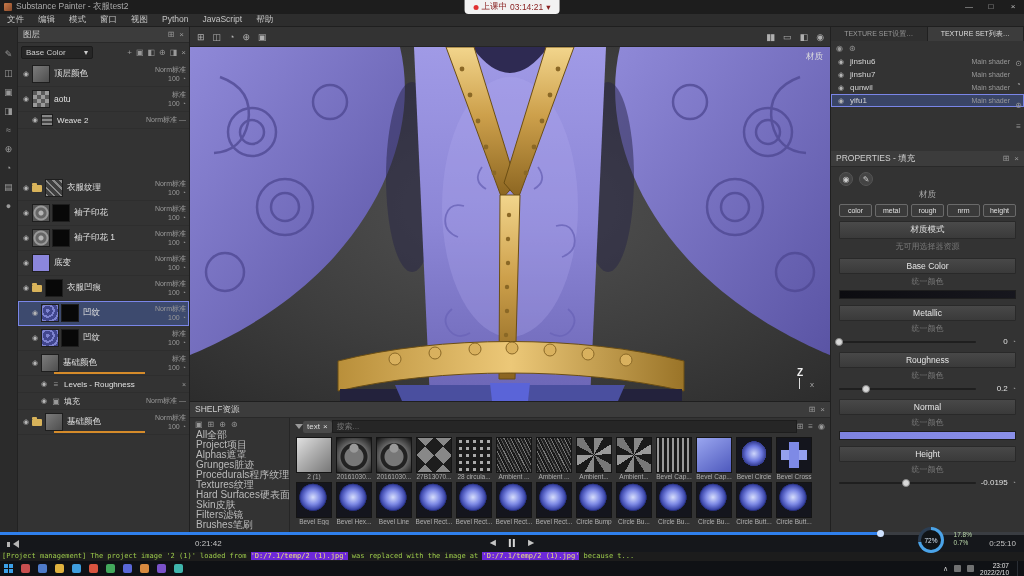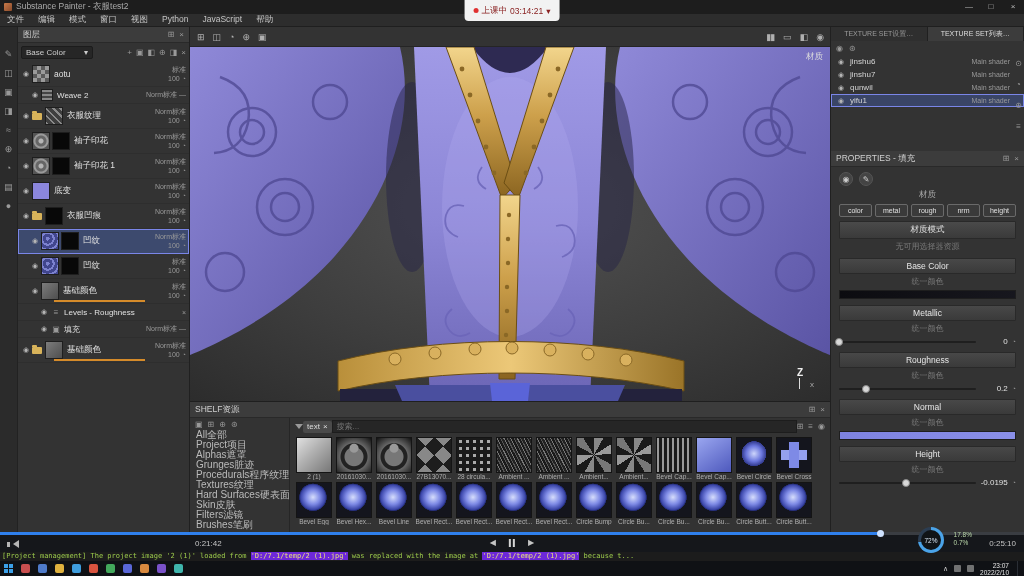--- a/index.html
+++ b/index.html
@@ -1,21 +1,21 @@
 <!DOCTYPE html>
 <html><head>
 <meta charset="utf-8">
 <style>
   *{margin:0;padding:0;box-sizing:border-box}
   body{background:#000;font-family:"Liberation Sans",sans-serif}
   .app{position:relative;width:1024px;height:576px;background:#2b2b2b;color:#c8c8c8;font-size:9px;overflow:hidden}
   
   .titlebar{height:14px;background:#1d1d1d;display:flex;align-items:center;padding-left:4px;position:relative;font-size:8.5px;color:#aaa}
   .app-logo{width:8px;height:8px;background:linear-gradient(135deg,#c87a4a,#8a4a2a);margin-right:4px;border-radius:1px}
-  .rec-badge{position:absolute;left:50%;transform:translateX(-50%);top:0;height:21px;background:#f2f2f2;color:#8a2222;border-radius:0 0 4px 4px;display:flex;align-items:center;gap:3px;padding:0 9px;font-size:8.5px}
+  .rec-badge{position:absolute;left:50%;transform:translateX(-50%);top:0;height:14px;background:#f2f2f2;color:#8a2222;border-radius:0 0 4px 4px;display:flex;align-items:center;gap:3px;padding:0 9px;font-size:8.5px}
   .rec-dot{width:5px;height:5px;border-radius:50%;background:#e03131}
   .win-controls{position:absolute;right:0;top:0;display:flex}
   .win-btn{width:22px;height:14px;text-align:center;line-height:14px;color:#bbb;font-size:8px}
   
   .menubar{height:13px;background:#2d2d2d;display:flex;border-bottom:1px solid #1f1f1f;font-size:8.5px}
   .menu-item{padding:0 7px;color:#c4c4c4}
   
   .main{position:absolute;top:27px;left:0;right:0;height:505px;display:flex;align-items:stretch}
   .toolstrip{width:18px;background:#2b2b2b;display:flex;flex-direction:column;align-items:center;padding-top:22px;gap:9px;border-right:1px solid #222}
   .tool{font-size:9px;color:#9a9a9a;line-height:10px}
@@ -217,37 +217,49 @@
             <span class="la-ico">▣</span>
             <span class="la-ico">◧</span>
             <span class="la-ico">⊕</span>
             <span class="la-ico">◨</span>
             <span class="la-ico">×</span>
           </div>
       </div>
       <div class="layer-list" id="layerList">
           <div class="layer-row" style="padding-left: 2px;">
             <span class="eye">◉</span>
+            <span class="thumb th-gray"></span>
+            <span class="layer-name">顶层颜色</span>
+            <div class="layer-right">
+              <span class="blend">Norm标准</span>
+              <span class="op">
+                <span>100</span>
+                <span class="dial">◔</span>
+              </span>
+            </div>
+          </div>
+          <div class="layer-row" style="padding-left: 2px;">
+            <span class="eye">◉</span>
             <span class="thumb th-checker"></span>
             <span class="layer-name">aotu</span>
             <div class="layer-right">
               <span class="blend">标准</span>
               <span class="op">
                 <span>100</span>
                 <span class="dial">◔</span>
               </span>
             </div>
           </div>
           <div class="layer-row subrow" style="padding-left: 11px;">
             <span class="eye">◉</span>
             <span class="thumb th-weave"></span>
             <span class="layer-name">Weave 2</span>
             <span class="sub-right">Norm标准 —</span>
           </div>
-          <div class="layer-row" style="padding-left: 2px;">
+          <div class="layer-row" style="padding-left: 2px; margin-top: 47px;">
             <span class="eye">◉</span>
             <span class="fold"></span>
             <span class="thumb th-pattern"></span>
             <span class="layer-name">衣服纹理</span>
             <div class="layer-right">
               <span class="blend">Norm标准</span>
               <span class="op">
                 <span>100</span>
                 <span class="dial">◔</span>
               </span>

